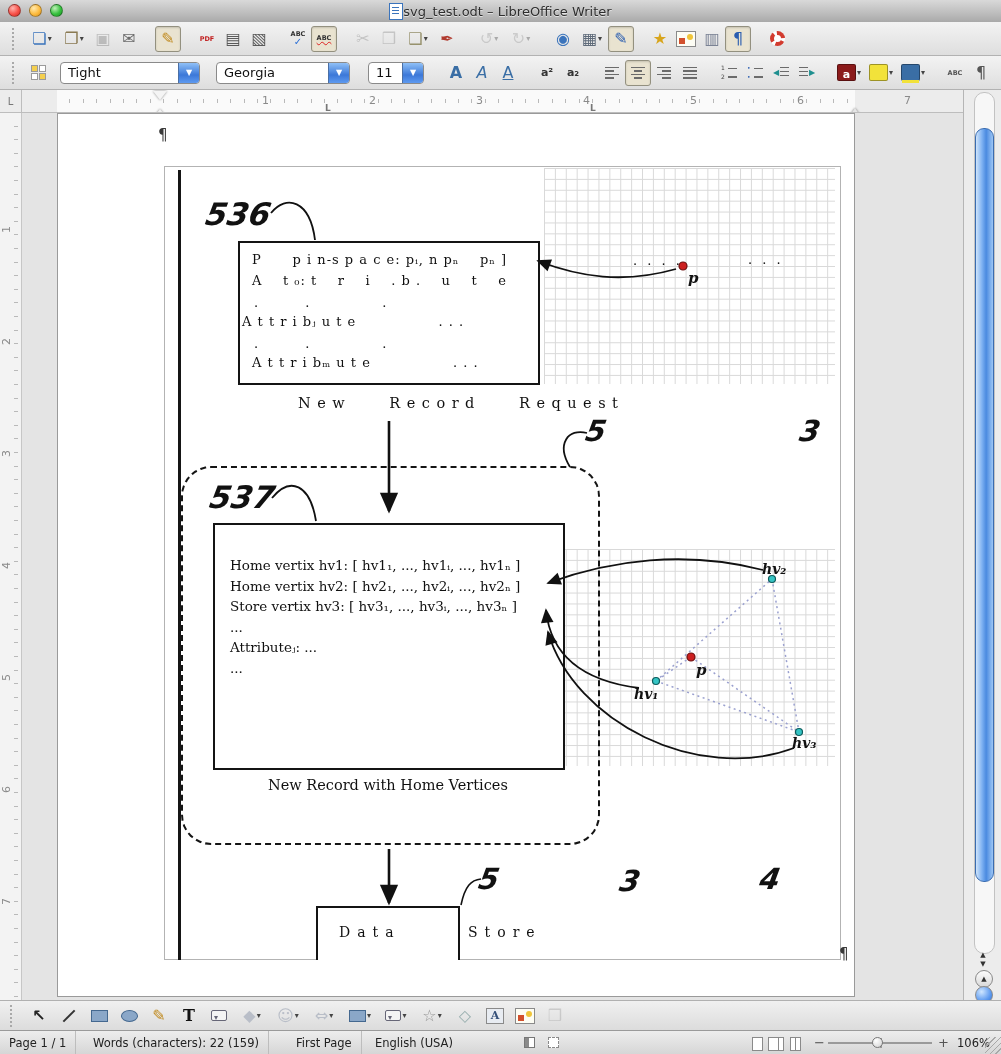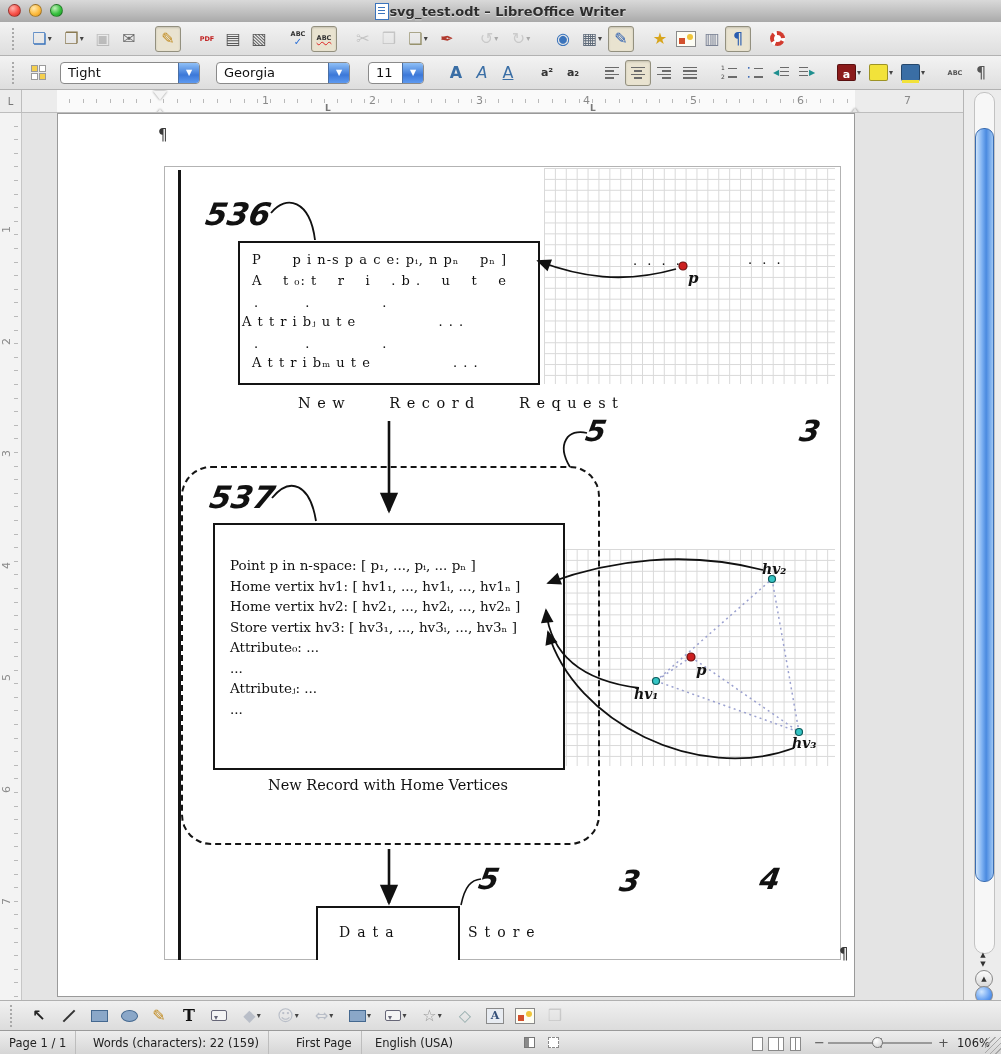--- a/index.html
+++ b/index.html
@@ -8,21 +8,21 @@
 
   
   .titlebar{position:absolute;left:0;top:0;width:100%;height:22px;
     background:linear-gradient(#d9d9d9,#bdbdbd 60%,#a9a9a9);border-bottom:1px solid #6e6e6e;
     display:flex;align-items:center;justify-content:center;}
   .lights{position:absolute;left:8px;top:4px;display:flex;gap:8px;}
   .light{width:13px;height:13px;border-radius:50%;border:1px solid rgba(0,0,0,.35);box-sizing:border-box;}
   .light.red{background:radial-gradient(circle at 35% 30%,#ffb3ad,#f8524a 55%,#c8281f);}
   .light.yellow{background:radial-gradient(circle at 35% 30%,#ffe9ae,#fdbc40 55%,#d98f1b);}
   .light.green{background:radial-gradient(circle at 35% 30%,#c0f0b8,#36c13e 55%,#1d8f27);}
-  .titletext{font-size:13px;font-weight:bold;color:#2e2e2e;text-shadow:0 1px 0 rgba(255,255,255,.6);
+  .titletext{font-size:13px;font-weight:normal;color:#2e2e2e;text-shadow:0 1px 0 rgba(255,255,255,.6);
     display:flex;align-items:center;gap:0;}
   .docmini{width:12px;height:15px;background:#fff;border:1px solid #3b74bc;position:relative;}
   .docmini:before{content:"";position:absolute;left:2px;top:3px;width:7px;height:1px;background:#3b74bc;
      box-shadow:0 3px 0 #3b74bc,0 6px 0 #3b74bc;}
 
   
   .toolbar{position:absolute;left:0;width:100%;background:linear-gradient(#f3f3f3,#dedede);
     border-bottom:1px solid #b2b2b2;display:flex;align-items:center;box-sizing:border-box;}
   #tb1{top:22px;height:34px;padding-left:12px;}
   #tb2{top:56px;height:34px;padding-left:12px;}
@@ -506,25 +506,23 @@
       <span class="ftext ser" style="left:575px;top:139px;letter-spacing:3px;">. . . .</span>
       <span class="ftext ser" style="left:690px;top:138px;letter-spacing:3px;">. . .</span>
       <span class="trilabel ser" style="left:630px;top:155px;font-size:15px;">p</span>
       <span class="caption536 ser">New Record Request</span>
 
       <span class="hand num" style="left:528px;top:303px;">5</span>
       <span class="hand num" style="left:742px;top:303px;">3</span>
 
       <span class="hand ref" style="left:152px;top:368px;">537</span>
       <div class="lines537 ser">
-        <div>Point p in n-space: [ p₁, ..., pᵢ, ... pₙ ]</div>
         <div>Home vertix hv1: [ hv1₁, ..., hv1ᵢ, ..., hv1ₙ ]</div>
         <div>Home vertix hv2: [ hv2₁, ..., hv2ᵢ, ..., hv2ₙ ]</div>
         <div>Store vertix hv3: [ hv3₁, ..., hv3ᵢ, ..., hv3ₙ ]</div>
-        <div>Attribute₀: ...</div>
         <div>...</div>
         <div>Attributeⱼ: ...</div>
         <div>...</div>
       </div>
       <span class="caption537 ser">New Record with Home Vertices</span>
 
       <span class="trilabel ser" style="left:638px;top:547px;font-size:15px;">p</span>
       <span class="trilabel ser" style="left:576px;top:572px;">hv₁</span>
       <span class="trilabel ser" style="left:704px;top:447px;">hv₂</span>
       <span class="trilabel ser" style="left:734px;top:621px;">hv₃</span>

